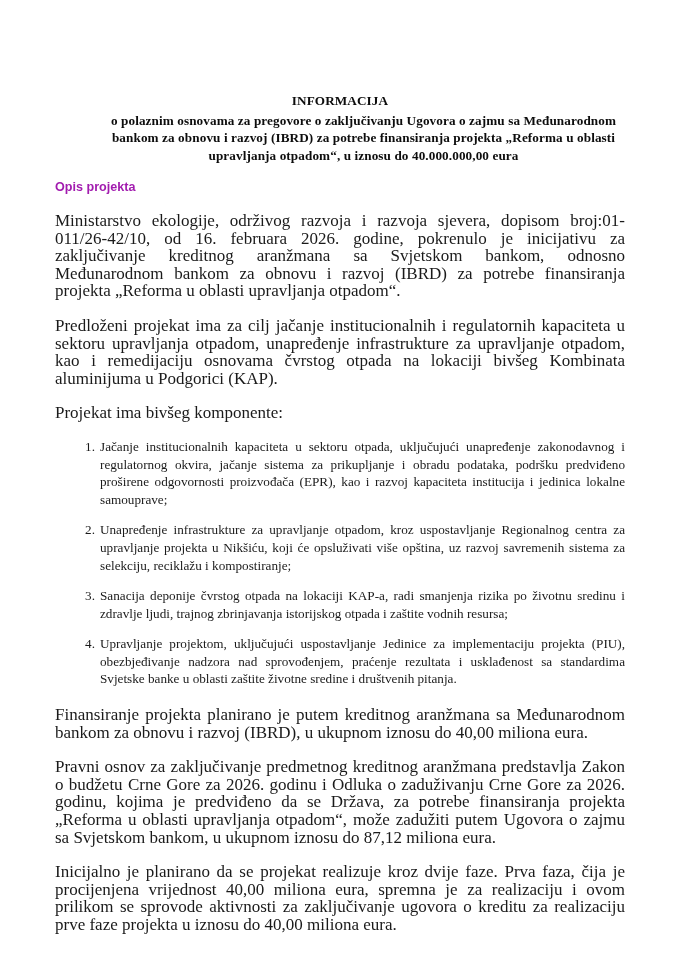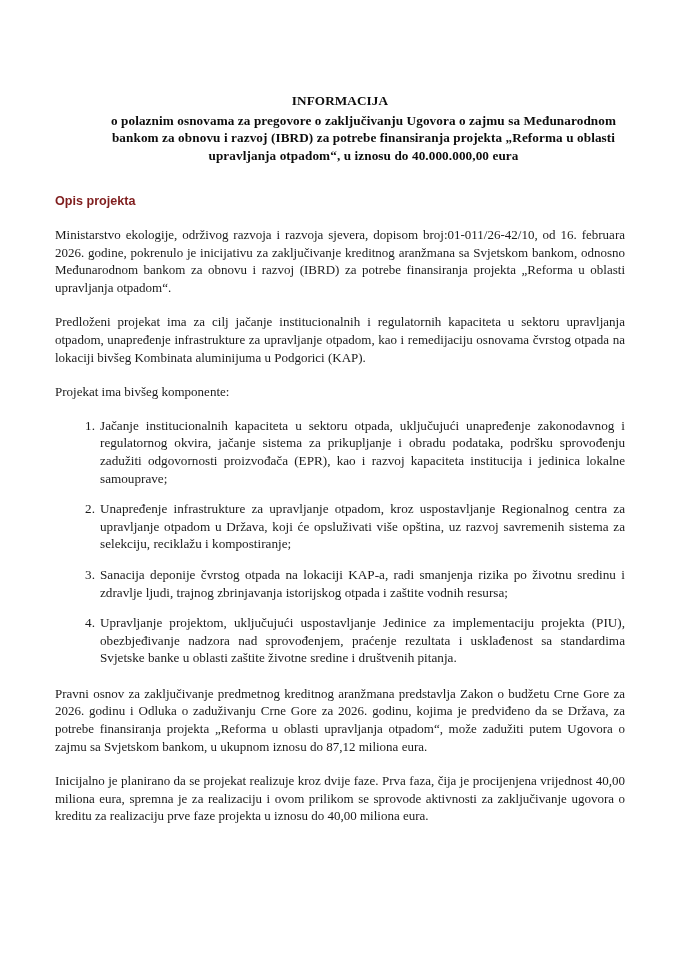--- a/index.html
+++ b/index.html
@@ -51,27 +51,27 @@
     padding: 0 6px;
     margin-left: 47px;
   }
 
   
   .section-heading {
     font-family: "Liberation Sans", "DejaVu Sans", sans-serif;
     font-weight: bold;
     font-size: 12.6px;
     line-height: 16px;
-    color: #7f1d1d;
-    margin: 29px 0 0 0;
+    color: #a21caf;
+    margin: 15px 0 0 0;
   }
 
   
   .para {
-    font-size: 13px;
+    font-size: 17px;
     line-height: 17.6px;
     text-align: justify;
     margin: 17px 0 0 0;
     color: #1a1a1a;
     hyphens: none;
   }
   .para.tight {
     text-align: left;
   }
 
@@ -124,37 +124,38 @@
 
     <p class="para">Ministarstvo ekologije, održivog razvoja i razvoja sjevera, dopisom broj:01-011/26-42/10, od 16. februara 2026. godine, pokrenulo je inicijativu za zaključivanje kreditnog aranžmana sa Svjetskom bankom, odnosno Međunarodnom bankom za obnovu i razvoj (IBRD) za potrebe finansiranja projekta „Reforma u oblasti upravljanja otpadom“.</p>
 
     <p class="para">Predloženi projekat ima za cilj jačanje institucionalnih i regulatornih kapaciteta u sektoru upravljanja otpadom, unapređenje infrastrukture za upravljanje otpadom, kao i remedijaciju osnovama čvrstog otpada na lokaciji bivšeg Kombinata aluminijuma u Podgorici (KAP).</p>
 
     <p class="para tight">Projekat ima bivšeg komponente:</p>
 
     <ol class="component-list">
       <li class="component-item">
         <span class="component-number">1.</span>
-        <span class="component-text">Jačanje institucionalnih kapaciteta u sektoru otpada, uključujući unapređenje zakonodavnog i regulatornog okvira, jačanje sistema za prikupljanje i obradu podataka, podršku sprovođenju zadužiti odgovornosti proizvođača (EPR), kao i razvoj kapaciteta institucija i jedinica lokalne samouprave;</span>
+        <span class="component-text">Jačanje institucionalnih kapaciteta u sektoru otpada, uključujući unapređenje zakonodavnog i regulatornog okvira, jačanje sistema za prikupljanje i obradu podataka, podršku predviđeno proširene odgovornosti proizvođača (EPR), kao i razvoj kapaciteta institucija i jedinica lokalne samouprave;</span>
       </li>
       <li class="component-item">
         <span class="component-number">2.</span>
-        <span class="component-text">Unapređenje infrastrukture za upravljanje otpadom, kroz uspostavljanje Regionalnog centra za upravljanje otpadom u Država, koji će opsluživati više opština, uz razvoj savremenih sistema za selekciju, reciklažu i kompostiranje;</span>
+        <span class="component-text">Unapređenje infrastrukture za upravljanje otpadom, kroz uspostavljanje Regionalnog centra za upravljanje projekta u Nikšiću, koji će opsluživati više opština, uz razvoj savremenih sistema za selekciju, reciklažu i kompostiranje;</span>
       </li>
       <li class="component-item">
         <span class="component-number">3.</span>
         <span class="component-text">Sanacija deponije čvrstog otpada na lokaciji KAP-a, radi smanjenja rizika po životnu sredinu i zdravlje ljudi, trajnog zbrinjavanja istorijskog otpada i zaštite vodnih resursa;</span>
       </li>
       <li class="component-item">
         <span class="component-number">4.</span>
         <span class="component-text">Upravljanje projektom, uključujući uspostavljanje Jedinice za implementaciju projekta (PIU), obezbjeđivanje nadzora nad sprovođenjem, praćenje rezultata i usklađenost sa standardima Svjetske banke u oblasti zaštite životne sredine i društvenih pitanja.</span>
       </li>
     </ol>
 
     <div class="closing-block">
+      <p class="para">Finansiranje projekta planirano je putem kreditnog aranžmana sa Međunarodnom bankom za obnovu i razvoj (IBRD), u ukupnom iznosu do 40,00 miliona eura.</p>
 
       <p class="para">Pravni osnov za zaključivanje predmetnog kreditnog aranžmana predstavlja Zakon o budžetu Crne Gore za 2026. godinu i Odluka o zaduživanju Crne Gore za 2026. godinu, kojima je predviđeno da se Država, za potrebe finansiranja projekta „Reforma u oblasti upravljanja otpadom“, može zadužiti putem Ugovora o zajmu sa Svjetskom bankom, u  ukupnom iznosu do 87,12 miliona eura.</p>
 
       <p class="para">Inicijalno je planirano da se projekat realizuje kroz dvije faze. Prva faza, čija je procijenjena vrijednost 40,00 miliona eura, spremna je za realizaciju i ovom prilikom se sprovode aktivnosti za zaključivanje ugovora o kreditu za realizaciju prve faze projekta u iznosu do 40,00 miliona eura.</p>
     </div>
 
   </div>
 </div>
 
 </body></html>

